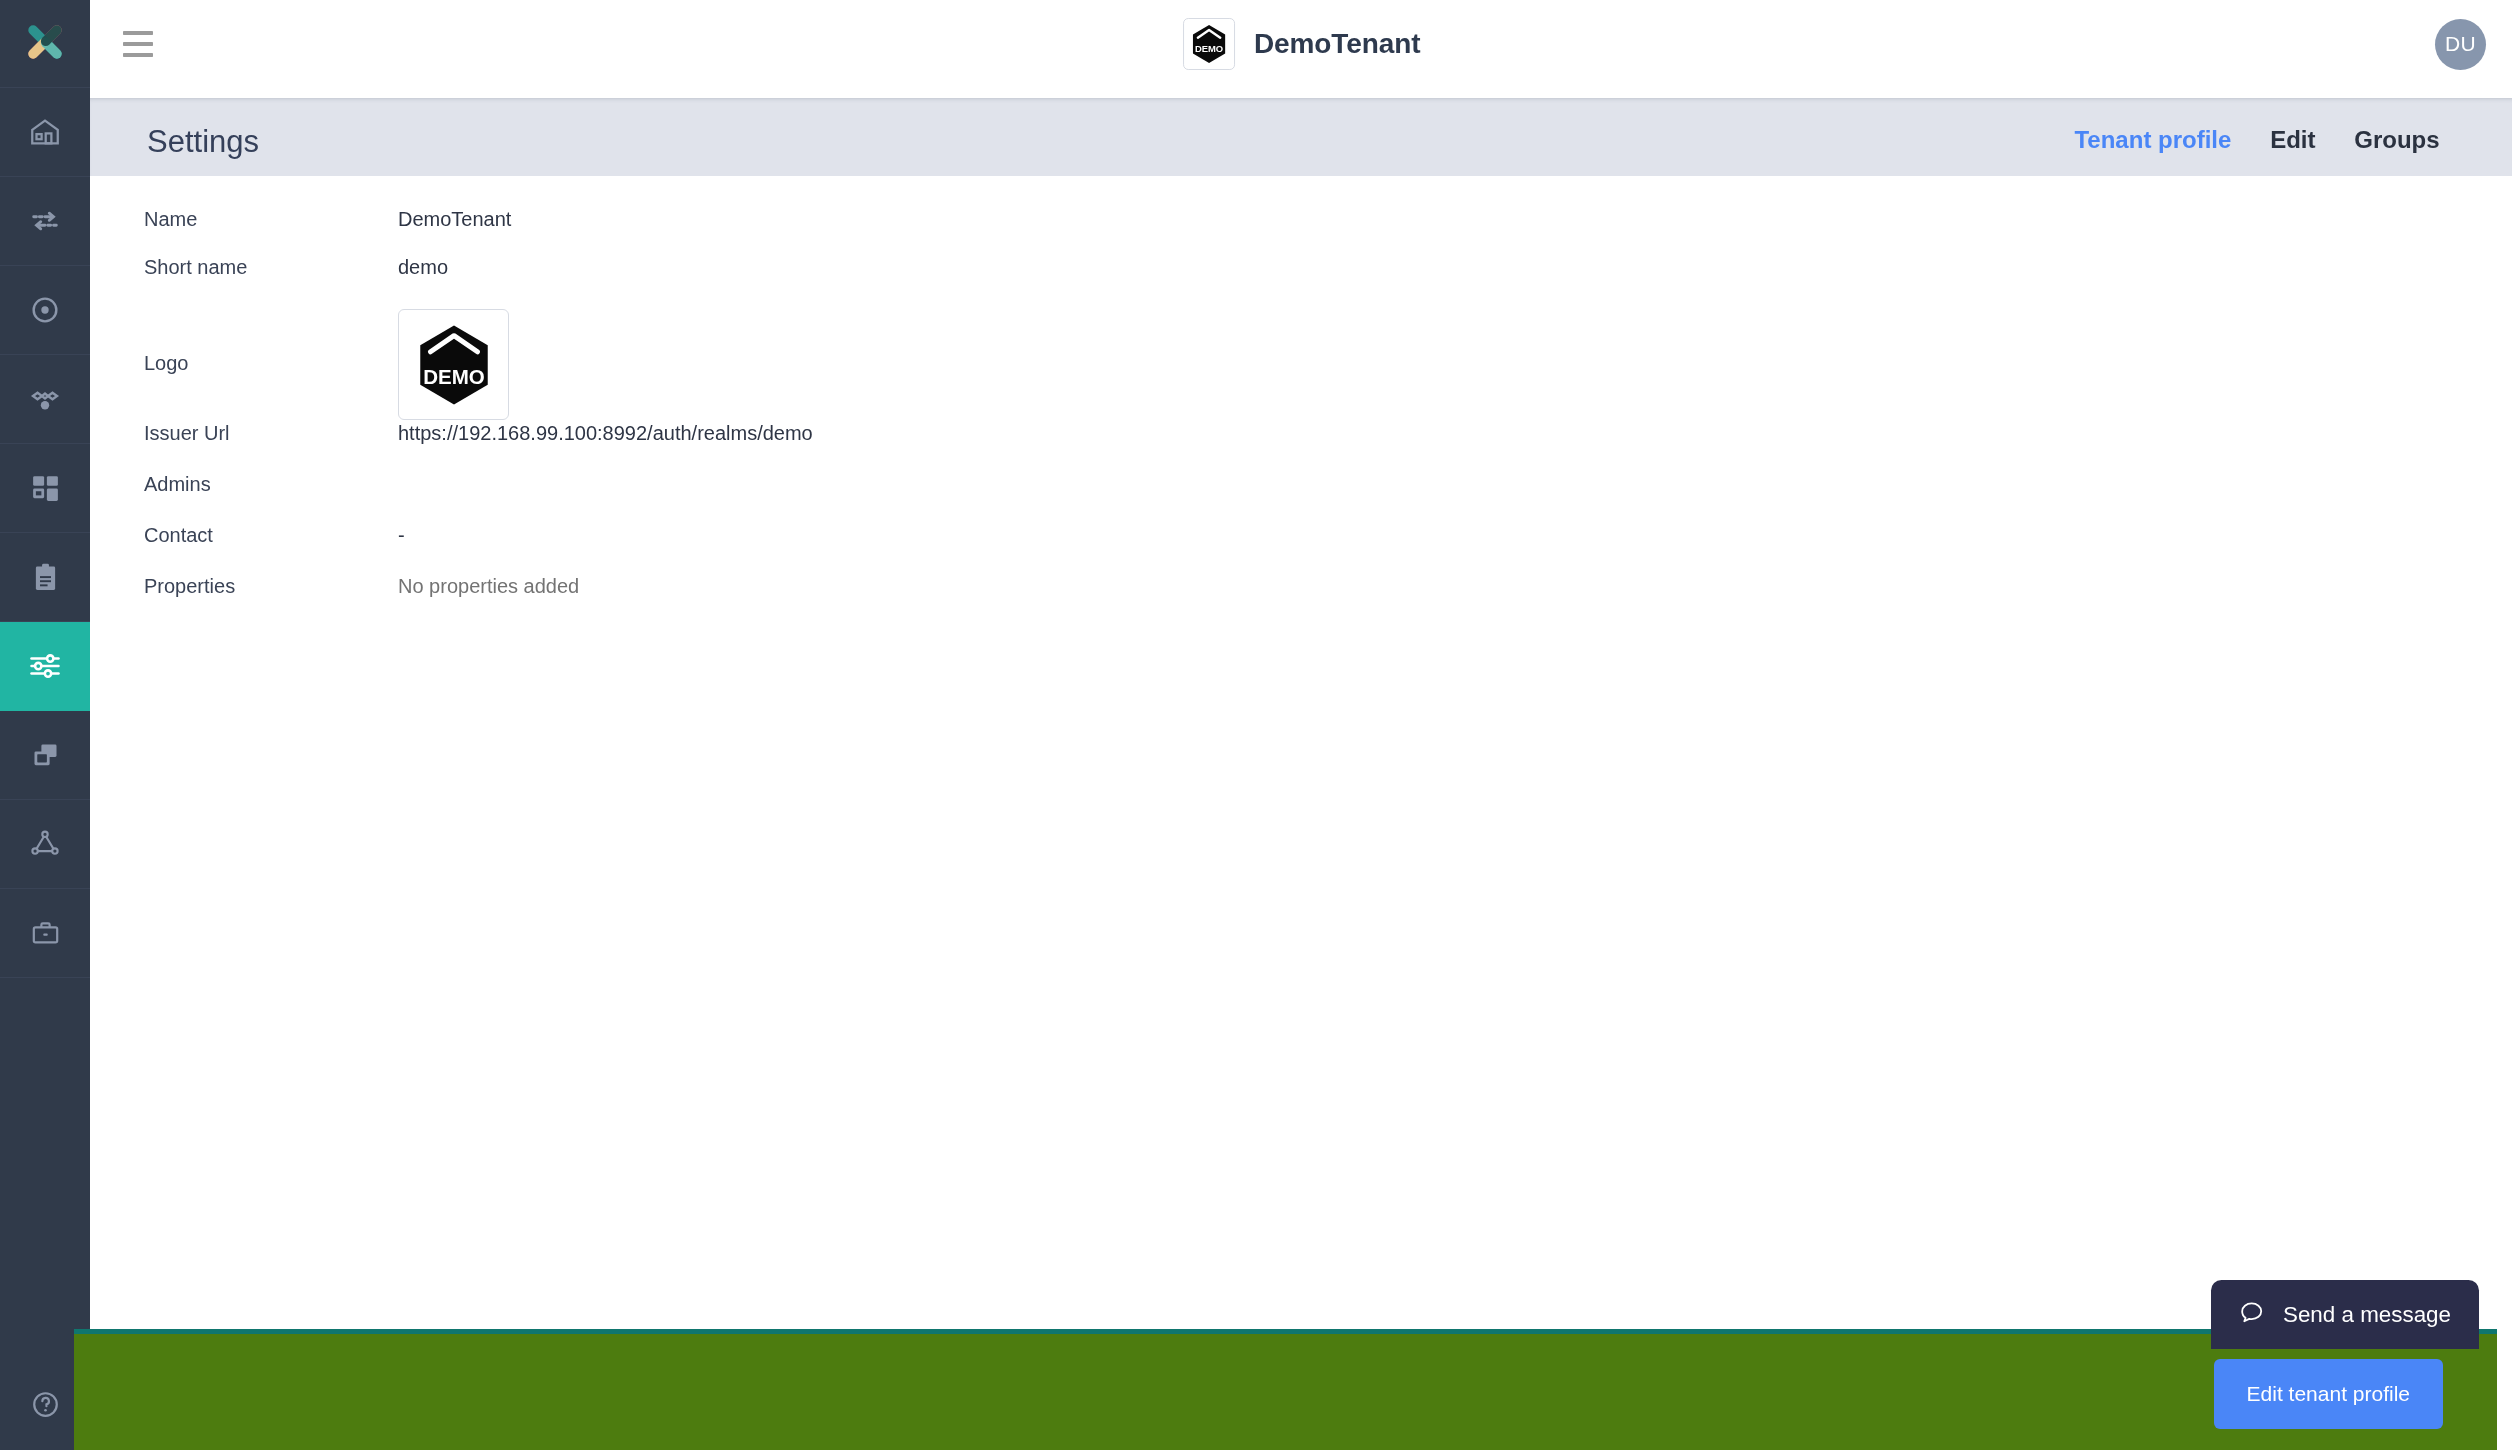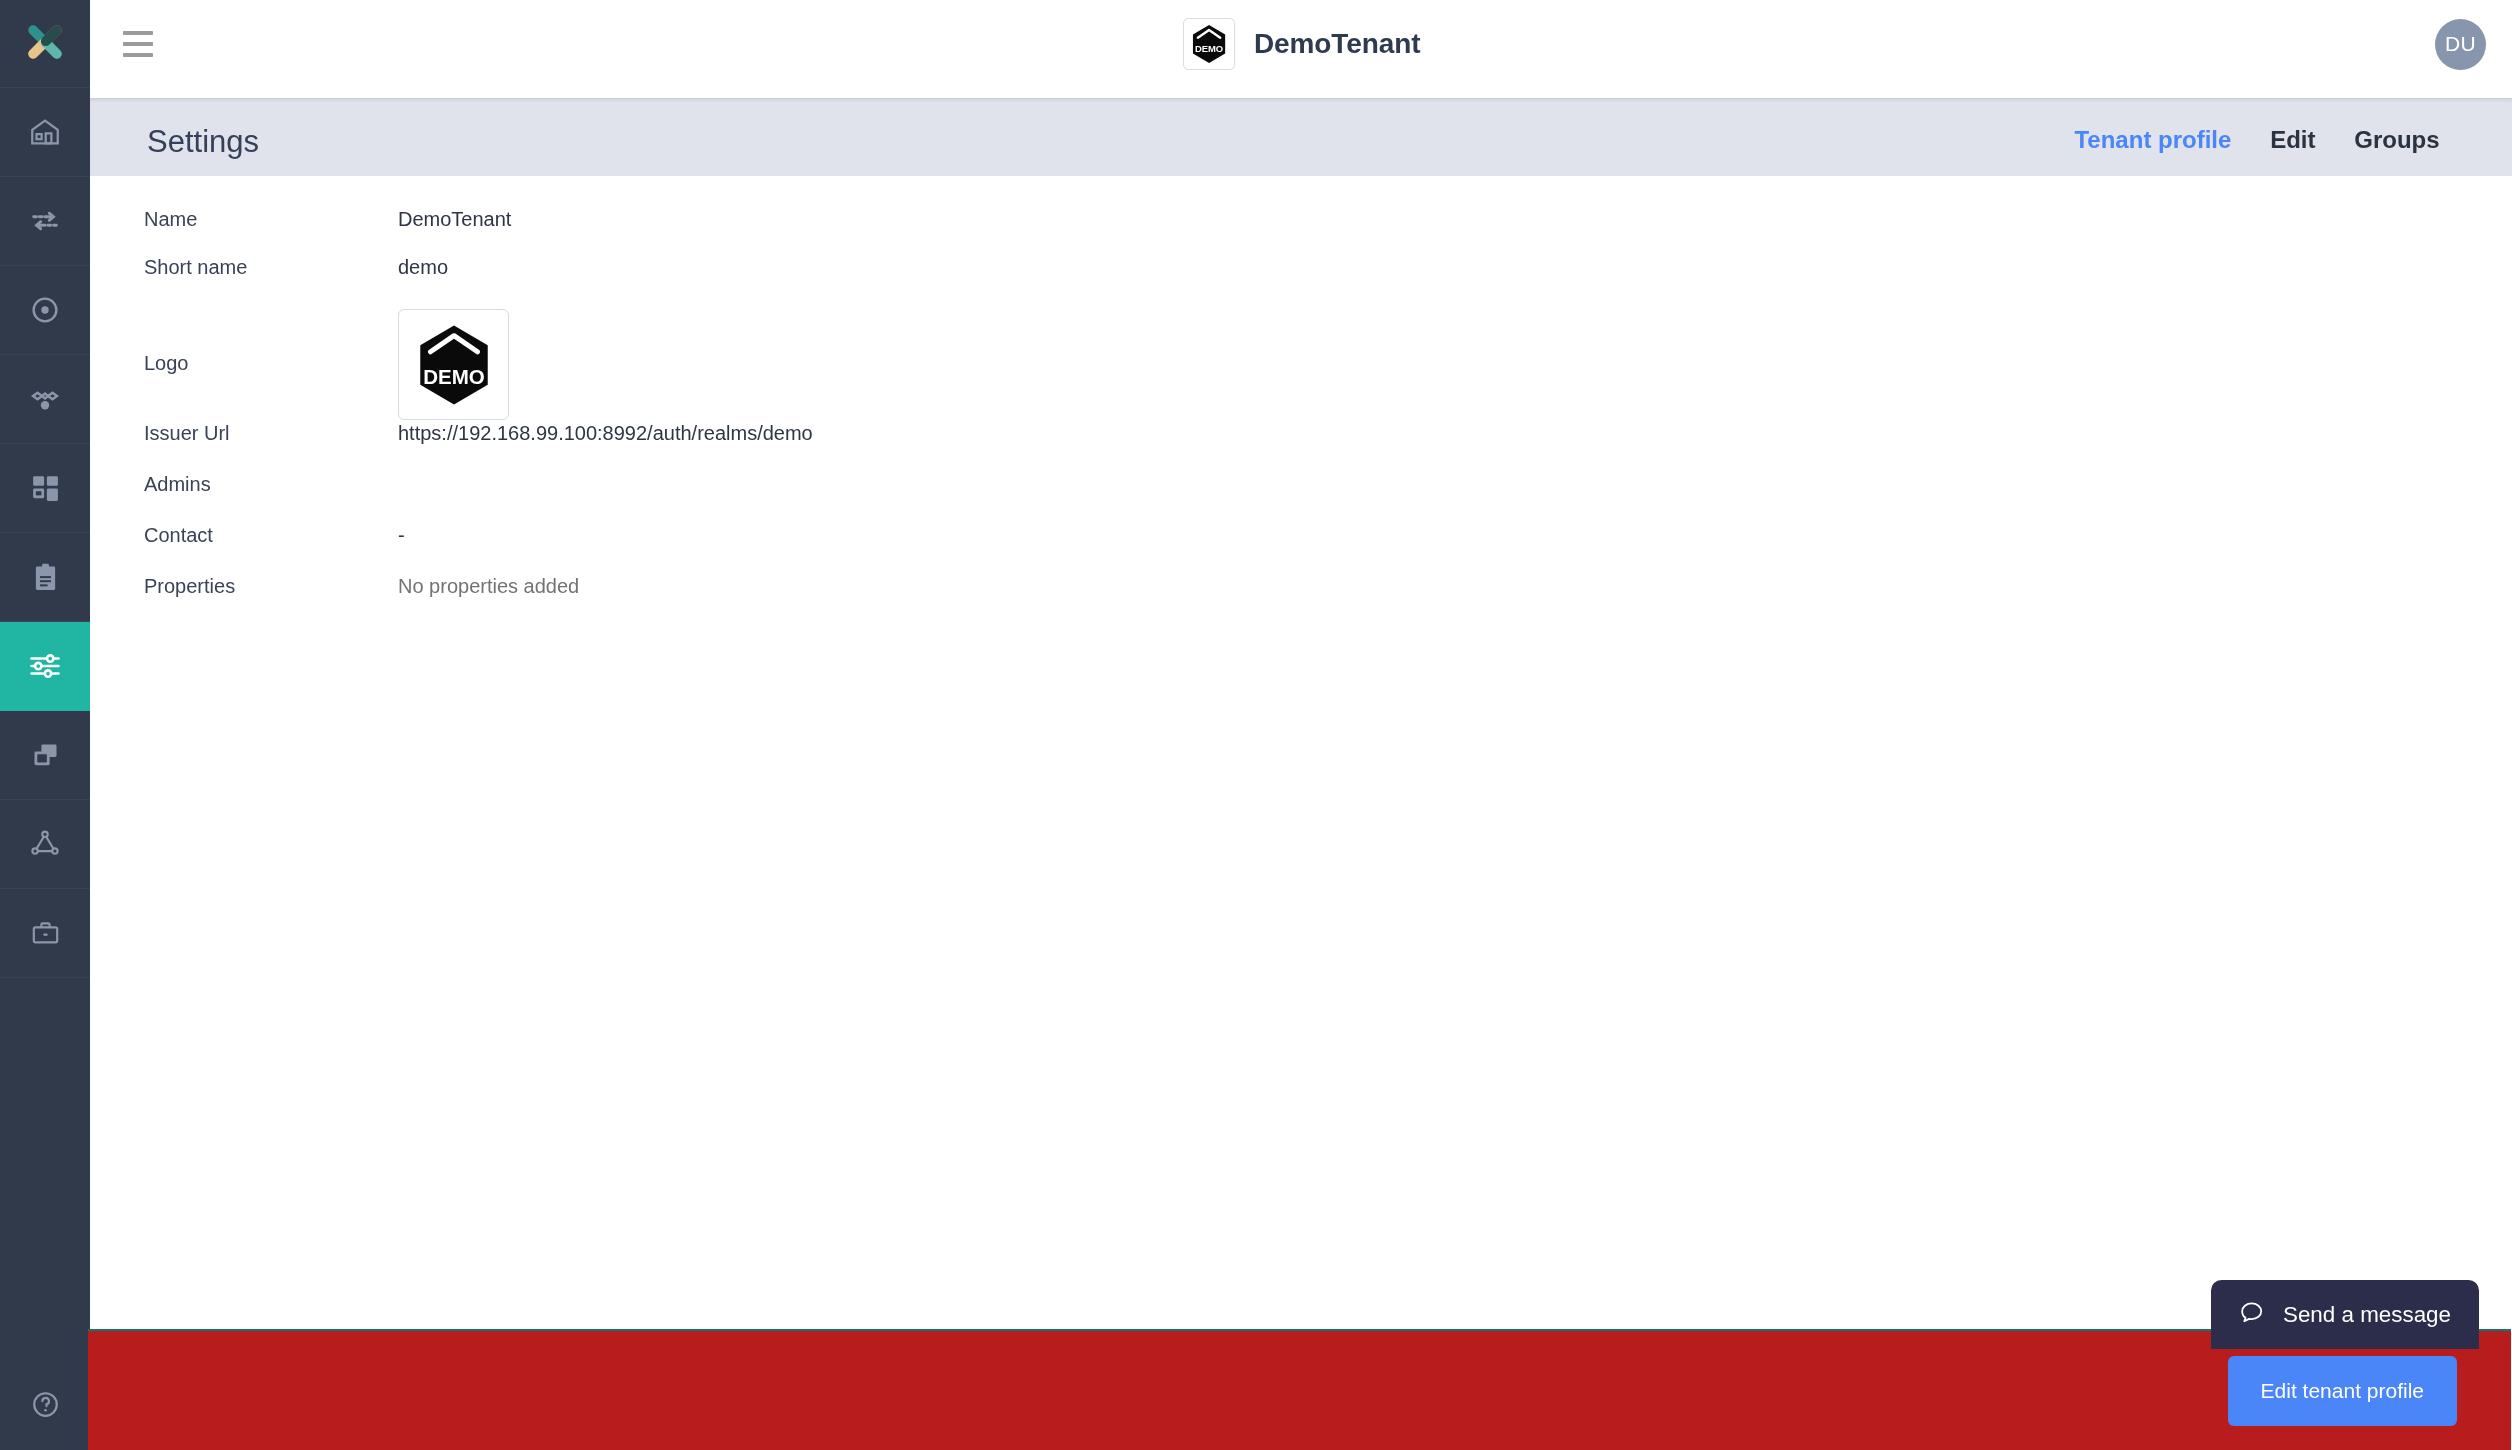--- a/index.html
+++ b/index.html
@@ -183,24 +183,24 @@
     width: 111px; height: 111px;
     border: 0.7px solid #d7dbe3;
     border-radius: 6px;
     background: #ffffff;
     display: flex; align-items: center; justify-content: center;
   }
 
   
   #footer {
     position: absolute;
-    left: 88px; top: 1329px;
+    left: 74px; top: 1329px;
     width: 2423px; height: 121px;
-    background: #b91c1c;
-    border-top: 2px solid #0f766e;
+    background: #4d7c0f;
+    border-top: 5px solid #0f766e;
   }
   #edit-btn {
     position: absolute;
     right: 54px; top: 25px;
     background: #4a86f7;
     color: #ffffff;
     font-size: 21px;
     border: none;
     border-radius: 6px;
     padding: 0 33px;

